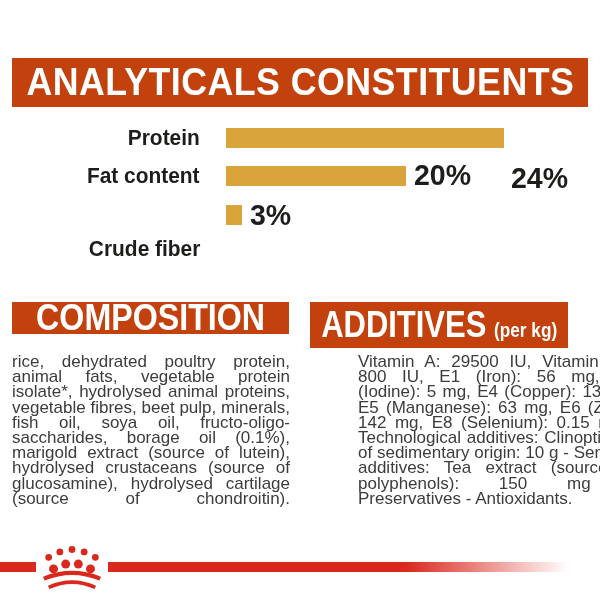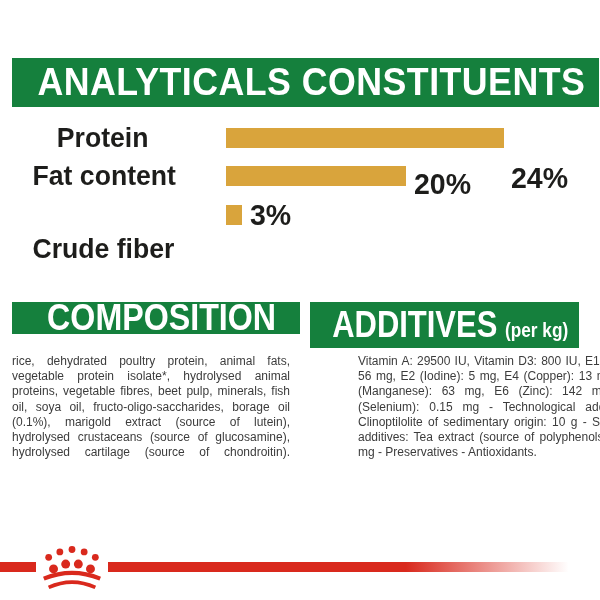--- a/index.html
+++ b/index.html
@@ -5,22 +5,22 @@
   html, body { margin:0; padding:0; }
   body {
     width:600px; height:600px; background:#ffffff;
     font-family:"Liberation Sans", sans-serif;
     -webkit-font-smoothing: antialiased;
   }
   .sheet { position:relative; width:600px; height:600px; background:#ffffff; overflow:hidden; }
 
   
   .banner {
-    position:absolute; background:#15803d; color:#ffffff;
-    display:flex; align-items:center; overflow:hidden;padding-left:11px;
+    position:absolute; background:#c2410c; color:#ffffff;
+    display:flex; align-items:center; overflow:hidden;
   }
   .banner-main { left:12px; top:58px; width:576px; height:49px; justify-content:center; }
   .banner-main .t {
     font-weight:bold; font-size:38px; white-space:nowrap;
     transform:scaleX(0.94); transform-origin:center center; letter-spacing:0.5px;
   }
   .banner-comp { left:12px; top:302px; width:277px; height:32px; justify-content:center; }
   .banner-comp .t {
     font-weight:bold; font-size:37px; white-space:nowrap;
     transform:scaleX(0.87); transform-origin:center center;
@@ -29,37 +29,37 @@
   .banner-add .t {
     display:flex; align-items:baseline; gap:9px; padding-left:13px;
     font-weight:bold; font-size:36px; white-space:nowrap;
     transform:scaleX(0.86); transform-origin:left center;
   }
   .banner-add .unit { font-size:20px; font-weight:bold; }
 
   
   .chart-label {
     position:absolute; left:0; width:200px; height:30px;
-    display:flex; align-items:center; justify-content:center;
-    font-weight:bold; font-size:28px; color:#1D1D1B;
+    display:flex; align-items:center; justify-content:flex-end;
+    font-weight:bold; font-size:22px; color:#1D1D1B;
   }
   .chart-label span { transform:scaleX(0.95); transform-origin:right center; white-space:nowrap; }
   .chart-bar { position:absolute; left:226px; height:20px; background:#D9A43C; }
   .chart-value {
     position:absolute; height:30px; display:flex; align-items:center;
     font-weight:bold; font-size:30px; color:#1D1D1B;
   }
   .chart-value span { transform:scaleX(0.95); transform-origin:left center; white-space:nowrap; }
   .row1-label { top:123px; }  .row1-bar { top:128px; }  .row1-value { left:511px; top:123px;margin-top:40px; }
-  .row2-label { top:161px; }  .row2-bar { top:166px; }  .row2-value { left:414px; top:169px;justify-content:flex-end; }
+  .row2-label { top:161px; }  .row2-bar { top:166px; }  .row2-value { left:414px; top:160px;justify-content:flex-end; }
   .row3-label { top:200px;margin-top:34px; }  .row3-bar { top:205px; }  .row3-value { left:250px; top:200px; }
 
   
   .body-text {
-    position:absolute; top:354px; font-size:12px; line-height:15.2px;
+    position:absolute; top:354px; font-size:17px; line-height:15.2px;
     color:#3C3C3C; text-align:justify;
   }
   .comp-text { left:12px;  width:278px; text-align-last:justify; }
   .add-text  { left:310px; width:278px;margin-left:48px; }
 
   
   .band { position:absolute; top:562px; height:10px; background:#D9291D; }
   .band-left  { left:0; width:36px; }
   .band-right {
     left:108px; width:480px;

